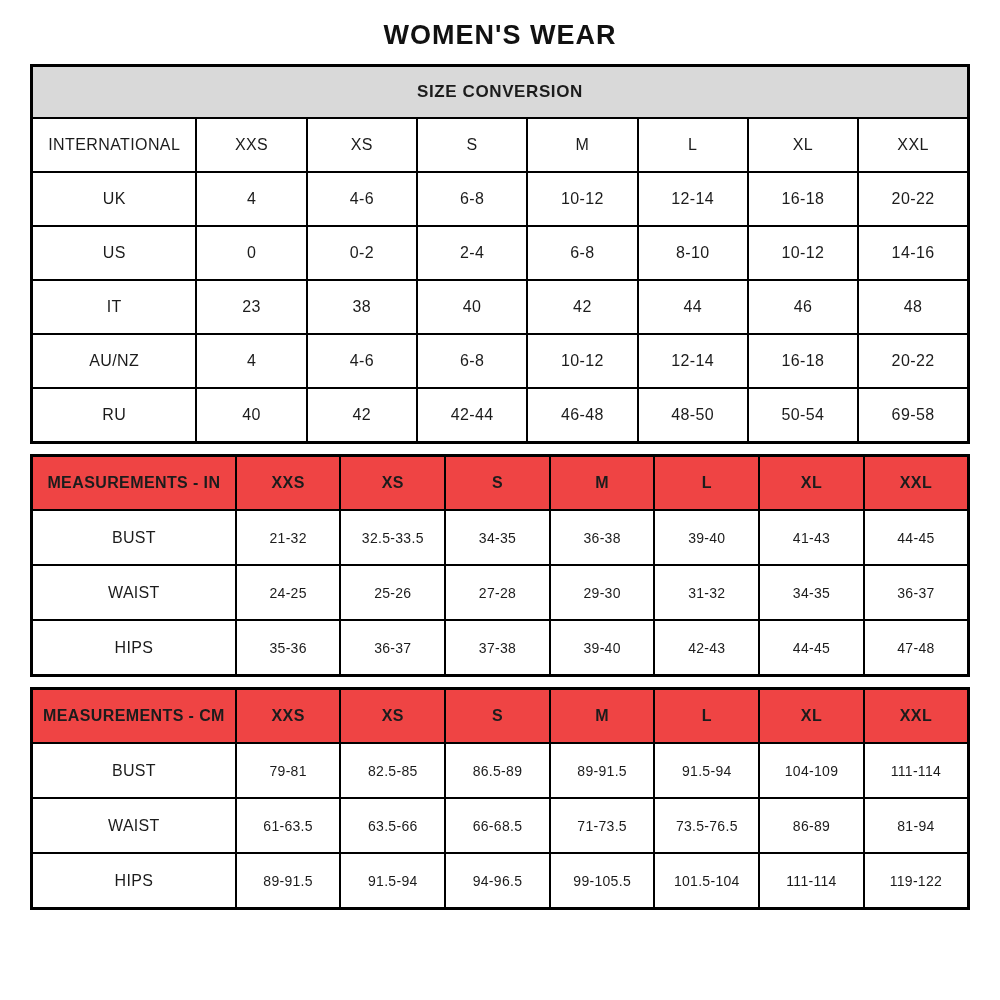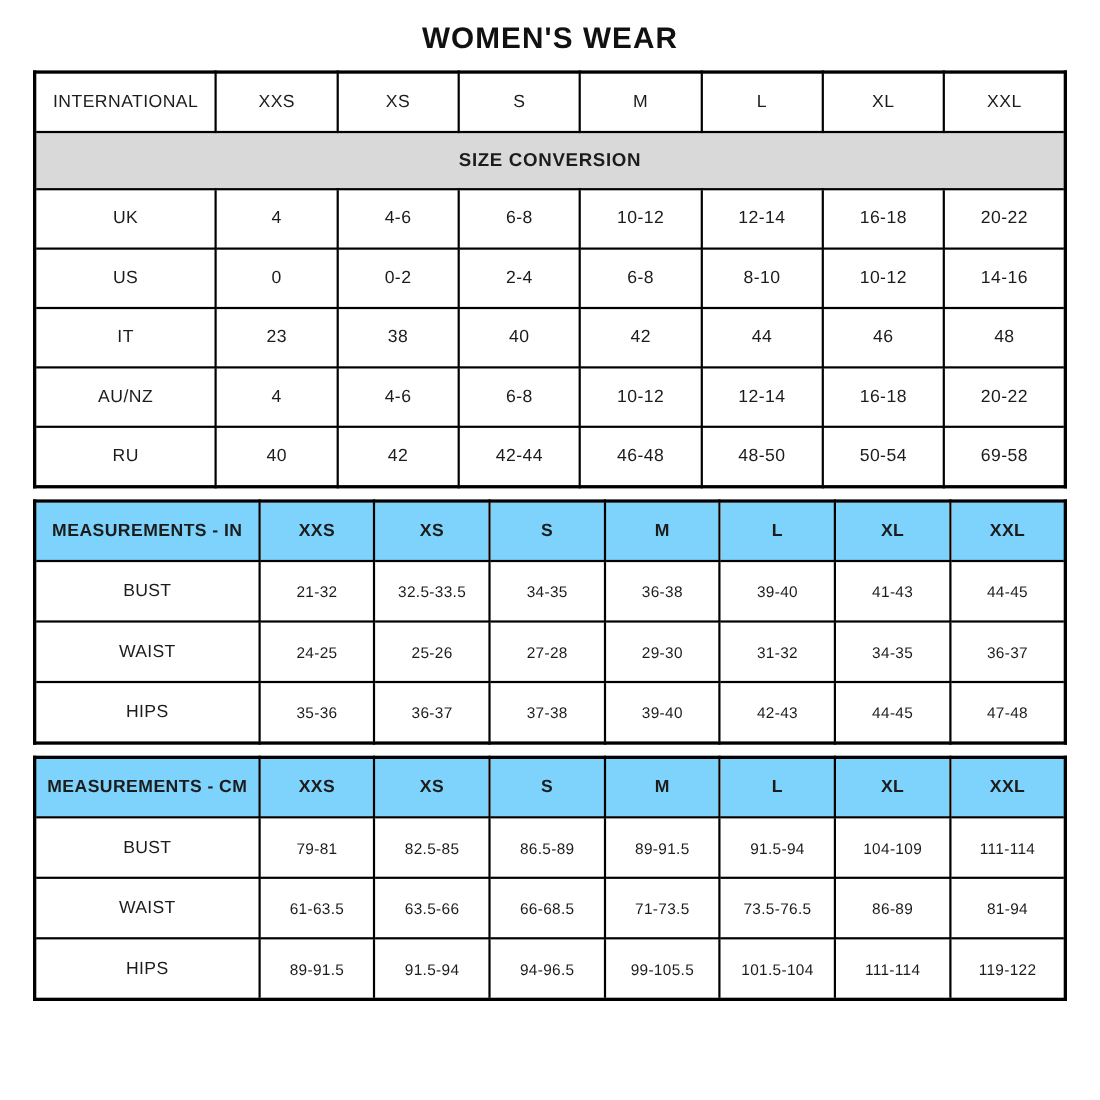--- a/index.html
+++ b/index.html
@@ -62,21 +62,21 @@
   
   .t-meas col.c-label { width: 21.8%; }
   .t-meas col.c-size  { width: 11.17%; }
   .t-meas td {
     height: 53px;
     font-size: 14px;
     letter-spacing: 0.3px;
   }
   .t-meas .head-cell {
     height: 52px;
-    background: #7dd3fc;
+    background: #ef4444;
     font-weight: bold;
     font-size: 16px;
     letter-spacing: 0.4px;
   }
   .t-meas .row-label {
     font-size: 16px;
     text-align: center;
   }
 </style>
 </head>
@@ -91,34 +91,34 @@
       <col class="c-label">
         <col class="c-size">
         <col class="c-size">
         <col class="c-size">
       <col class="c-size">
         <col class="c-size">
         <col class="c-size">
         <col class="c-size">
     </colgroup>
     <tbody>
+      <tr>
+        <td colspan="8" class="band-cell">SIZE CONVERSION</td>
+      </tr>
       <tr>
         <td>INTERNATIONAL</td>
         <td>XXS</td>
         <td>XS</td>
         <td>S</td>
         <td>M</td>
         <td>L</td>
         <td>XL</td>
         <td>XXL</td>
       </tr>
       <tr>
-        <td colspan="8" class="band-cell">SIZE CONVERSION</td>
-      </tr>
-      <tr>
         <td>UK</td>
         <td>4</td>
         <td>4-6</td>
         <td>6-8</td>
         <td>10-12</td>
         <td>12-14</td>
         <td>16-18</td>
         <td>20-22</td>
       </tr>
       <tr>

